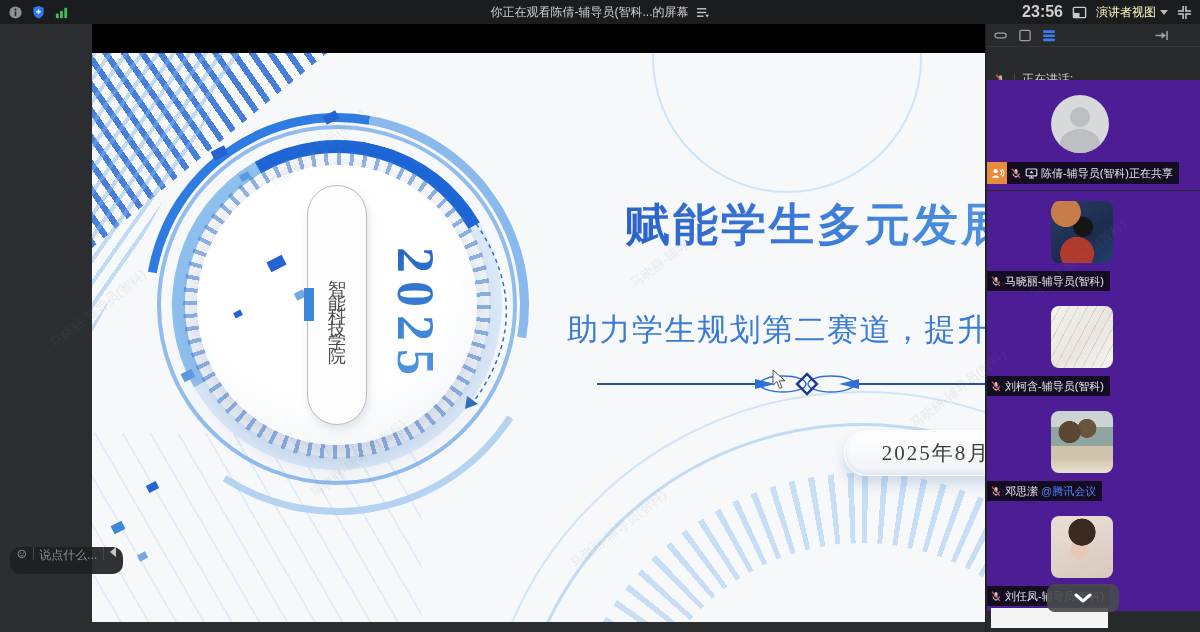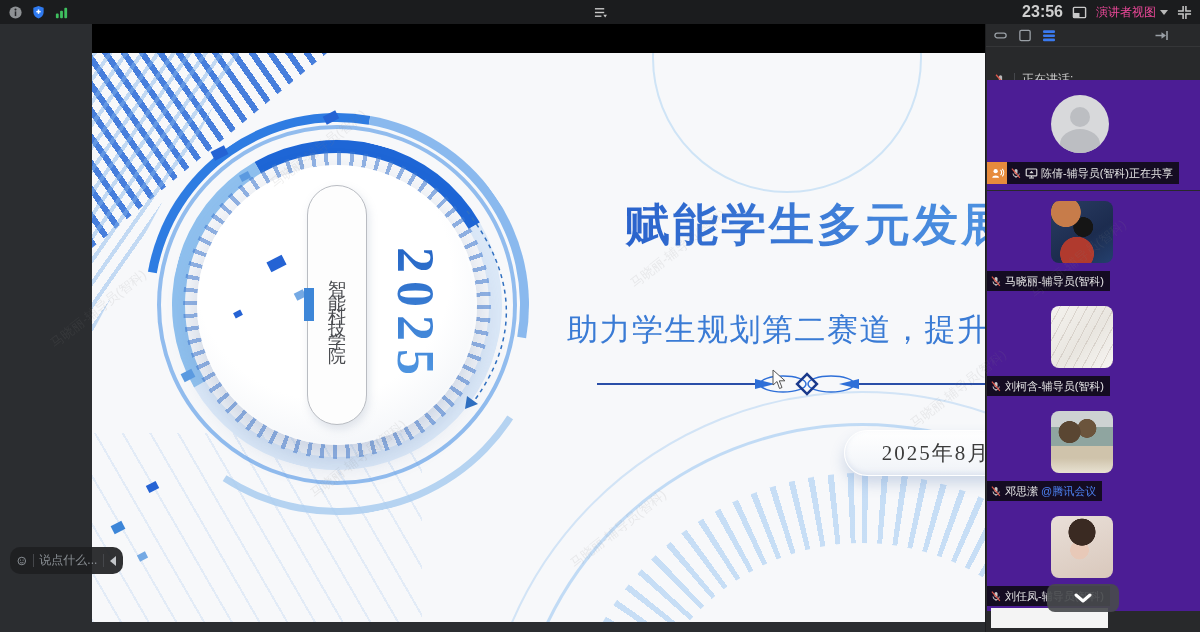--- a/index.html
+++ b/index.html
@@ -8,21 +8,21 @@
   .app { position:relative; width:1200px; height:632px; background:#2b2d30; overflow:hidden; }
 
   
   .titlebar { position:absolute; left:0; top:0; width:1200px; height:24px; background:#1b1c1e;
     display:flex; align-items:center; z-index:50; }
   .tb-left { position:absolute; left:8px; top:0; height:24px; display:flex; align-items:center; gap:8px; }
   .tb-center { position:absolute; left:0; right:0; top:0; height:24px; display:flex; align-items:center; justify-content:center; gap:6px; }
   .tb-title { color:#cfcfcf; font-size:12px; }
   .tb-right { position:absolute; right:8px; top:0; height:24px; display:flex; align-items:center; gap:9px; }
   .tb-time { color:#cfcfcf; font-size:16px;font-weight:bold; }
-  .tb-view { color:#ec4899; font-size:12px; display:flex; align-items:center; gap:4px; }
+  .tb-view { color:#fef9c3; font-size:12px; display:flex; align-items:center; gap:4px; }
   .caret-down { width:0; height:0; border-left:4px solid transparent; border-right:4px solid transparent; border-top:5px solid #b9b9b9; }
 
   
   .share-black { position:absolute; left:92px; top:24px; width:893px; height:29px; background:#000; }
   .slide { position:absolute; left:92px; top:53px; width:893px; height:569px; background:#f7f8fa; overflow:hidden; }
 
   
   .decor { position:absolute; inset:0; }
   .ring { position:absolute; border-radius:50%; }
   .ring-a { left:53px; top:60px; width:384px; height:384px; border:9px solid transparent;
@@ -78,21 +78,21 @@
   .pill { position:absolute; z-index:5; border-radius:24px; background:linear-gradient(#ffffff,#f0f3f8);
     border:1px solid #fff; box-shadow:0 8px 14px rgba(110,140,190,.30), inset 0 -2px 5px rgba(180,195,220,.35);
     display:flex; align-items:center; justify-content:center;
     font-family:"Liberation Serif","DejaVu Serif",serif; font-size:21px; letter-spacing:2px; color:#3c3c3c; }
   .pill-speaker { left:518px; top:377px; width:182px; height:46px; }
   .pill-date { left:752px; top:377px; width:232px; height:46px; }
   .cursor { position:absolute; left:680px; top:316px; z-index:9; }
 
   
   .chatbar { position:absolute; left:10px; top:547px; width:113px; height:27px; z-index:40;
-    background:rgba(30,31,34,.92); border-radius:10px; display:flex; align-items:center; padding:0 7px; gap:6px; }
+    background:rgba(30,31,34,.92); border-radius:10px; display:flex; align-items:flex-start; padding:0 7px; gap:6px; }
   .chat-divider { width:1px; height:13px; background:#45474b; }
   .chat-placeholder { color:#8a8f94; font-size:12px; white-space:nowrap; }
   .chat-collapse { width:0; height:0; border-top:5px solid transparent; border-bottom:5px solid transparent;
     border-right:6px solid #c3c6ca; }
 
   
   .sidebar { position:absolute; left:985px; top:24px; width:215px; height:608px; background:#28292b;
     border-left:1px solid #1d1e20; }
   .sb-toolbar { position:absolute; left:0; top:0; width:215px; height:23px; display:flex; align-items:center;
     gap:10px; padding-left:8px; border-bottom:1px solid #353638; }
@@ -155,20 +155,21 @@
           <line x1="8" y1="4.8" x2="8" y2="9.4" stroke="#fff" stroke-width="1.6"></line>
           <line x1="5.7" y1="7.1" x2="10.3" y2="7.1" stroke="#fff" stroke-width="1.6"></line>
         </svg>
       <svg width="15" height="15" viewBox="0 0 16 16">
           <rect x="2" y="9" width="3" height="5" rx="1" fill="#3fbf5f"></rect>
           <rect x="6.5" y="6" width="3" height="8" rx="1" fill="#3fbf5f"></rect>
           <rect x="11" y="3" width="3" height="11" rx="1" fill="#3fbf5f"></rect>
         </svg>
     </div>
     <div class="tb-center">
+      <span class="tb-title">你正在观看陈倩-辅导员(智科...的屏幕</span>
       <svg width="15" height="13" viewBox="0 0 16 14">
           <line x1="2" y1="3" x2="12" y2="3" stroke="#c9c9c9" stroke-width="1.5"></line>
           <line x1="2" y1="7" x2="12" y2="7" stroke="#c9c9c9" stroke-width="1.5"></line>
           <line x1="2" y1="11" x2="9" y2="11" stroke="#c9c9c9" stroke-width="1.5"></line>
           <polygon points="11,9.5 15,9.5 13,12.5" fill="#c9c9c9"></polygon>
         </svg>
     </div>
     <div class="tb-right">
       <span class="tb-time">23:56</span>
       <svg width="15" height="15" viewBox="0 0 16 16">

